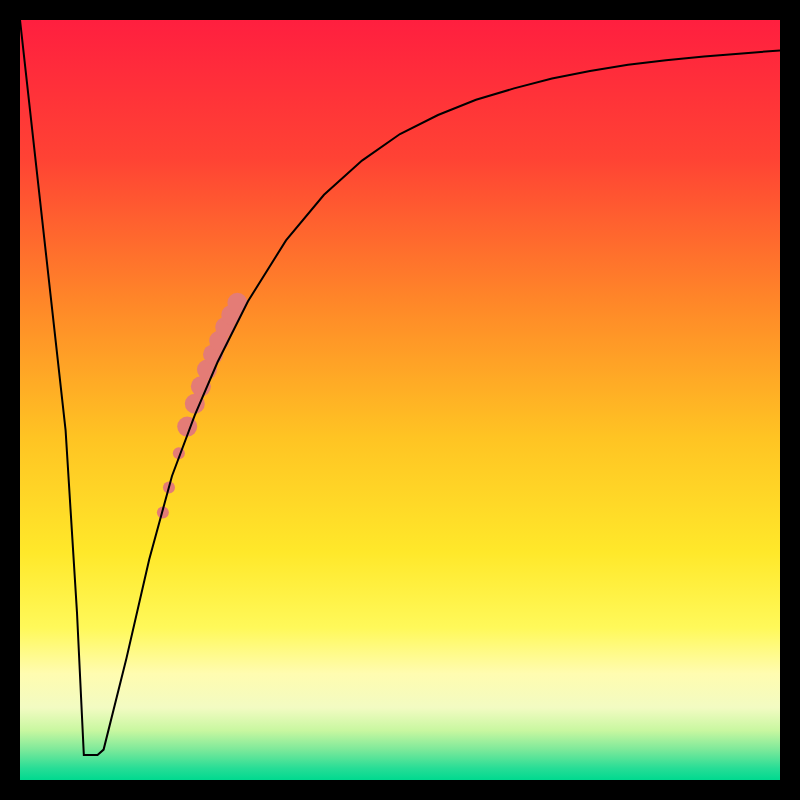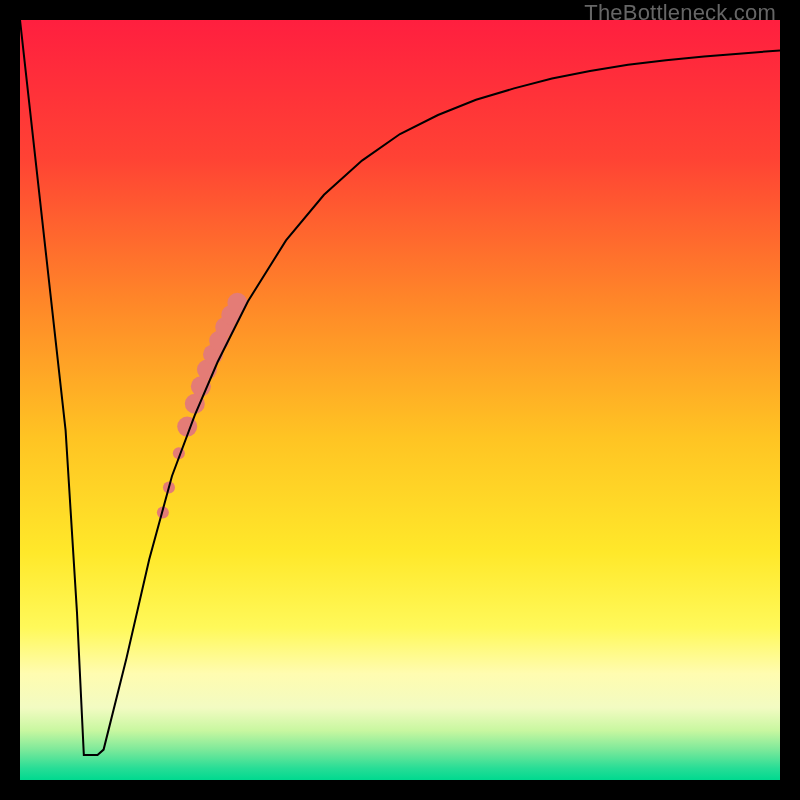--- a/index.html
+++ b/index.html
@@ -84,14 +84,13 @@
           <circle cx="186.96" cy="349.60" r="10" fill="#e47c76"></circle>
           <circle cx="193.04" cy="334.40" r="10" fill="#e47c76"></circle>
           <circle cx="199.12" cy="320.72" r="10" fill="#e47c76"></circle>
           <circle cx="205.20" cy="307.04" r="10" fill="#e47c76"></circle>
           <circle cx="211.28" cy="294.88" r="10" fill="#e47c76"></circle>
           <circle cx="217.36" cy="282.72" r="10" fill="#e47c76"></circle>
         </g>
       <path id="curve-path" fill="none" stroke-width="2" d="M0.00 0.00 L15.20 136.80 L30.40 273.60 L45.60 410.40 L57.00 592.80 L63.84 734.92 L77.52 734.92 L83.60 729.60 L106.40 638.40 L129.20 539.60 L152.00 456.00 L174.80 395.20 L197.60 342.00 L228.00 281.20 L266.00 220.40 L304.00 174.80 L342.00 140.60 L380.00 114.00 L418.00 95.00 L456.00 79.80 L494.00 68.40 L532.00 58.52 L570.00 50.92 L608.00 44.84 L646.00 40.28 L684.00 36.48 L722.00 33.44 L760.00 30.40" stroke="#000000"></path>
     </svg>
   </div>
-  <div class="watermark">TheBottleneck.com</div>
 </div>
 
 </body></html>

